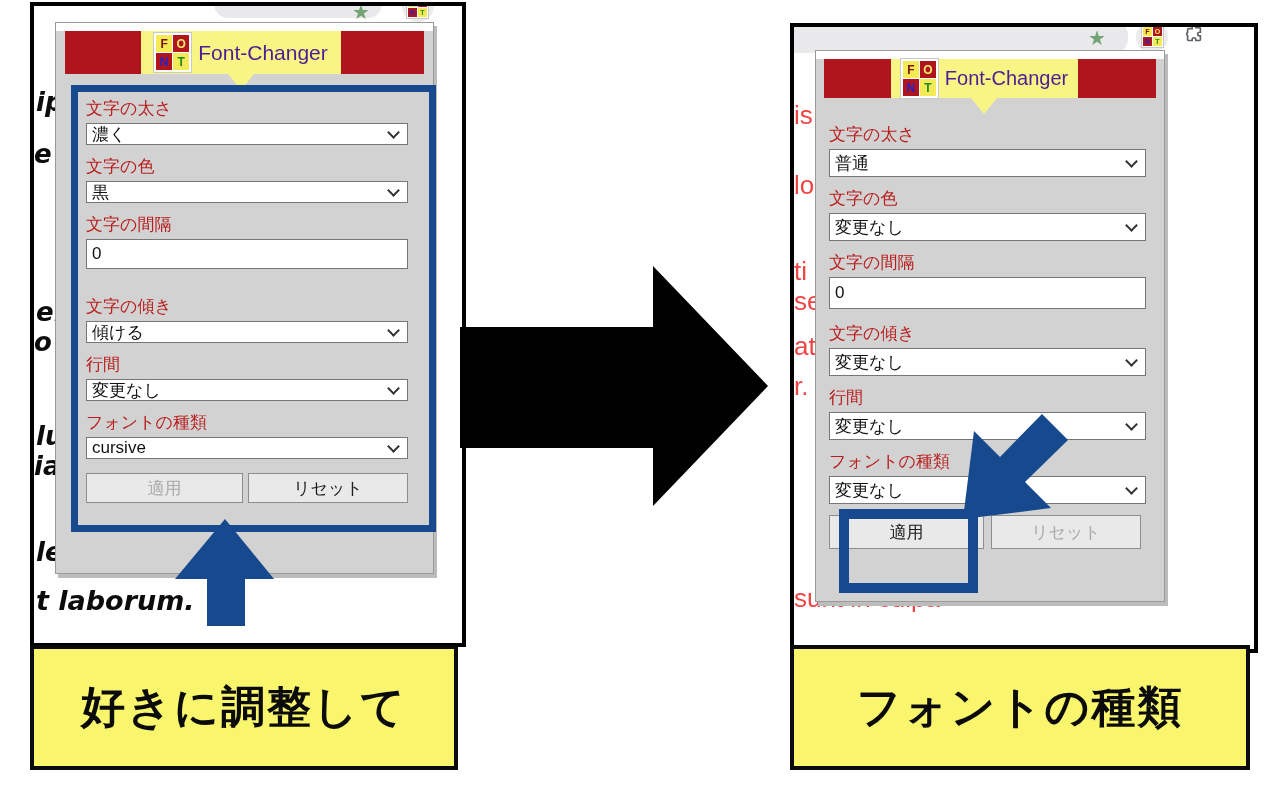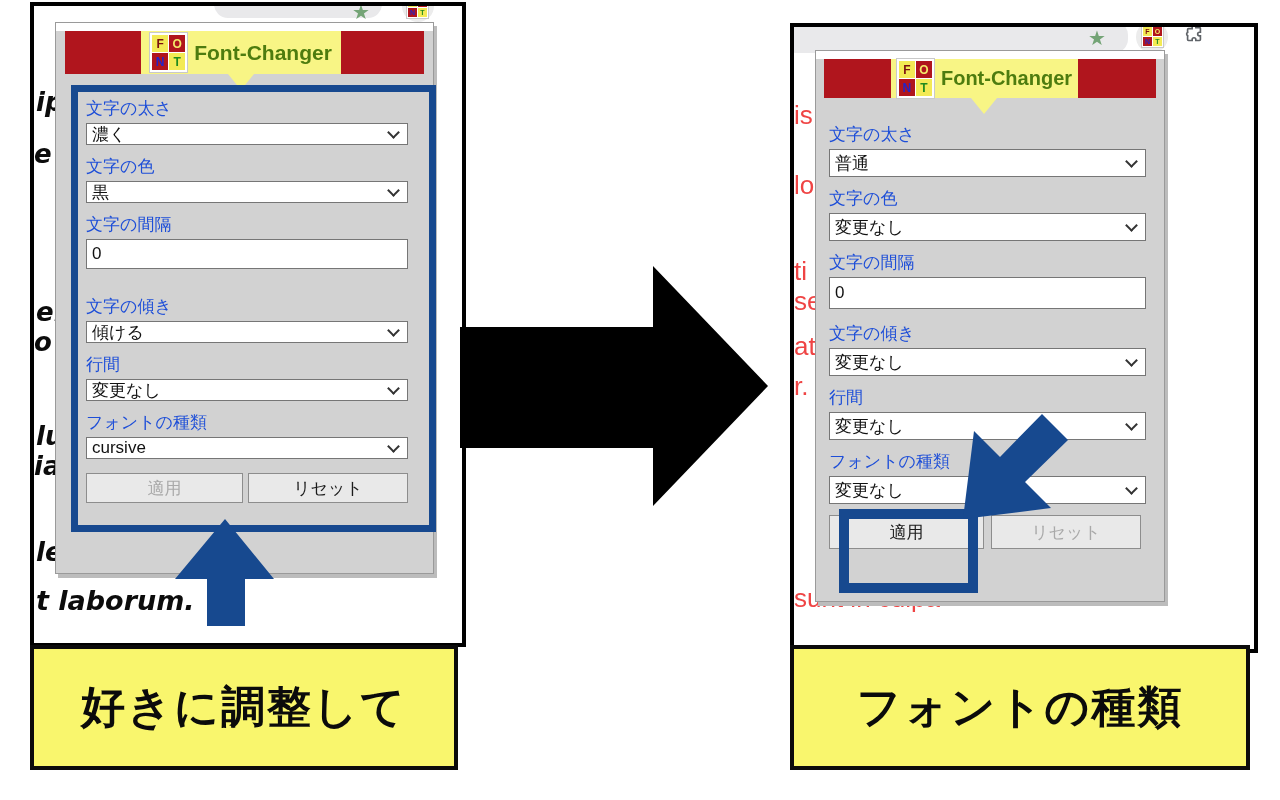--- a/index.html
+++ b/index.html
@@ -26,25 +26,25 @@
   .cell-t{background:#f3ea55;color:#1f8a1f;}
   .fc-logo.mini{grid-template-columns:9px 9px;grid-template-rows:9px 9px;border-width:1px;}
   .fc-logo.mini span{font-size:7px;}
 
   
   .popup{position:absolute;background:#d2d2d2;border:1px solid #9a9a9a;box-shadow:3px 4px 0 #bcbcbc;}
   .popup-top{position:absolute;left:0;top:0;right:0;height:8px;background:#fff;}
   .popup-header{position:absolute;top:8px;background:#b0151d;}
   .header-tab{position:absolute;top:0;bottom:0;background:#f8f585;display:flex;align-items:center;justify-content:center;gap:7px;}
   .header-notch{position:absolute;width:0;height:0;border-left:13px solid transparent;border-right:13px solid transparent;border-top:16px solid #f8f585;}
-  .popup-title{font-weight:bold;color:#4d7c0f;}
+  .popup-title{font-weight:normal;color:#4c1d95;}
 
   
   .fields{position:absolute;}
-  .flabel{font-size:17px;line-height:21px;color:#1d4ed8;margin-bottom:4px;}
+  .flabel{font-size:17px;line-height:21px;color:#b91c1c;margin-bottom:4px;}
   .sel{background:#fff;border:1px solid #767676;height:22px;display:flex;align-items:center;justify-content:space-between;padding:0 9px 0 5px;margin-bottom:11px;box-sizing:border-box;}
   .sel .sval{font-size:17px;color:#111;}
   .chev{width:7px;height:7px;border-right:2px solid #333;border-bottom:2px solid #333;transform:rotate(45deg);margin-top:-3px;flex:0 0 auto;}
   .tinput{background:#fff;border:1px solid #767676;height:30px;width:100%;box-sizing:border-box;font-size:17px;color:#111;padding:0 5px;margin:0;font-family:inherit;}
   .btnrow{display:flex;}
   .btn{background:#e9e9e9;border:1px solid #8d8d8d;font-size:17px;display:flex;align-items:center;justify-content:center;box-sizing:border-box;font-family:inherit;padding:0;}
   .btn.on{color:#1b1b1b;}
   .btn.off{color:#a9a9a9;}
 
   

